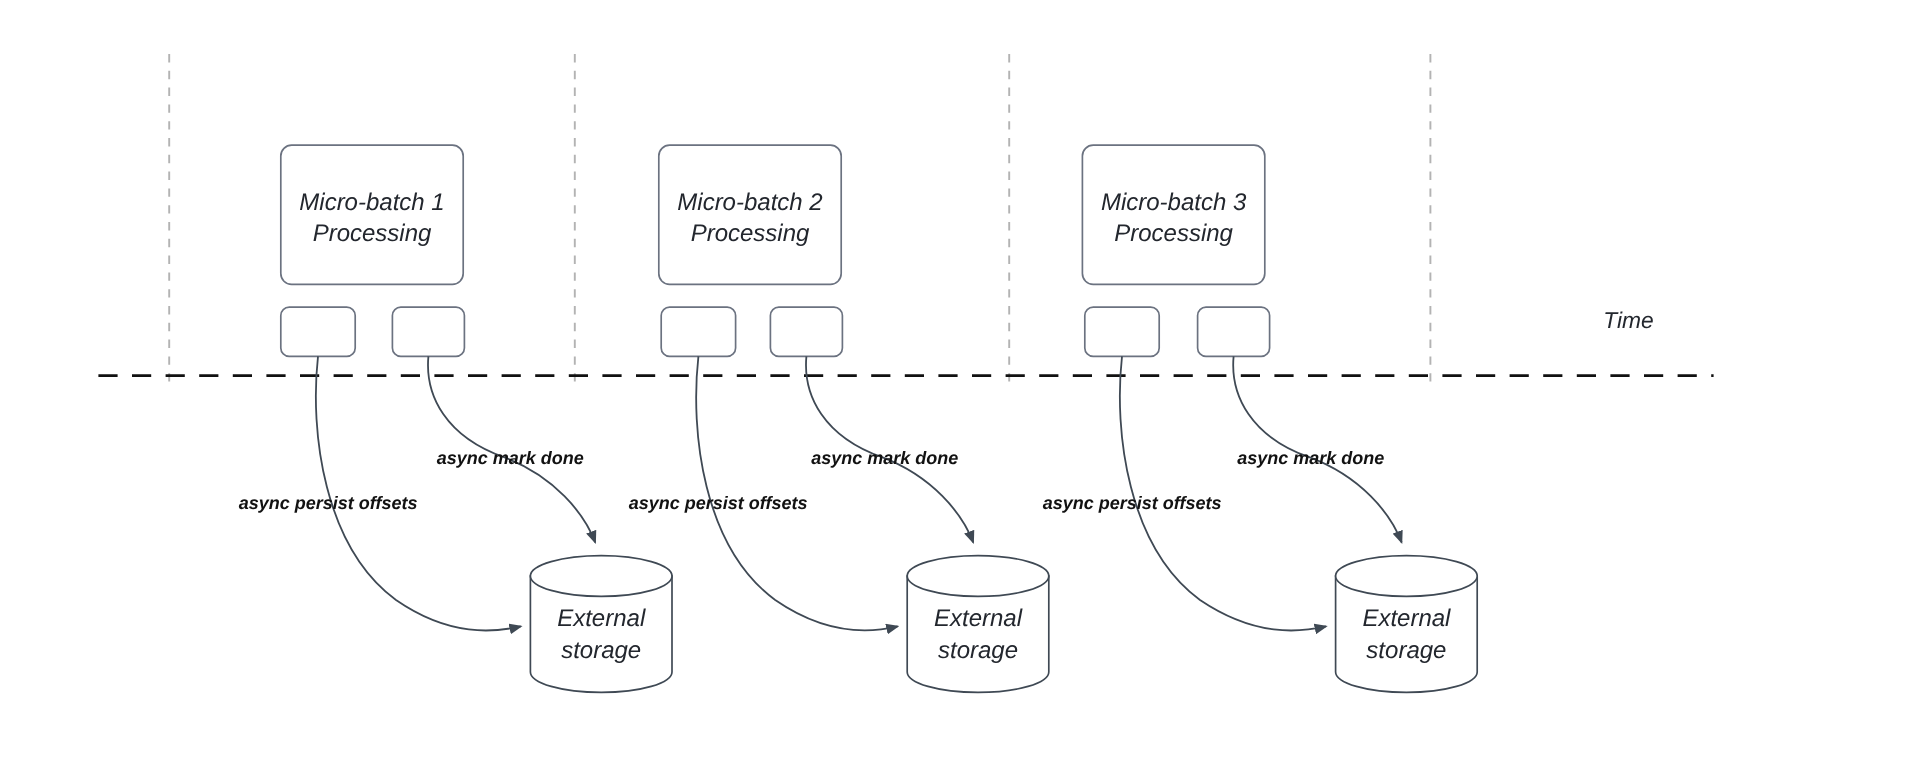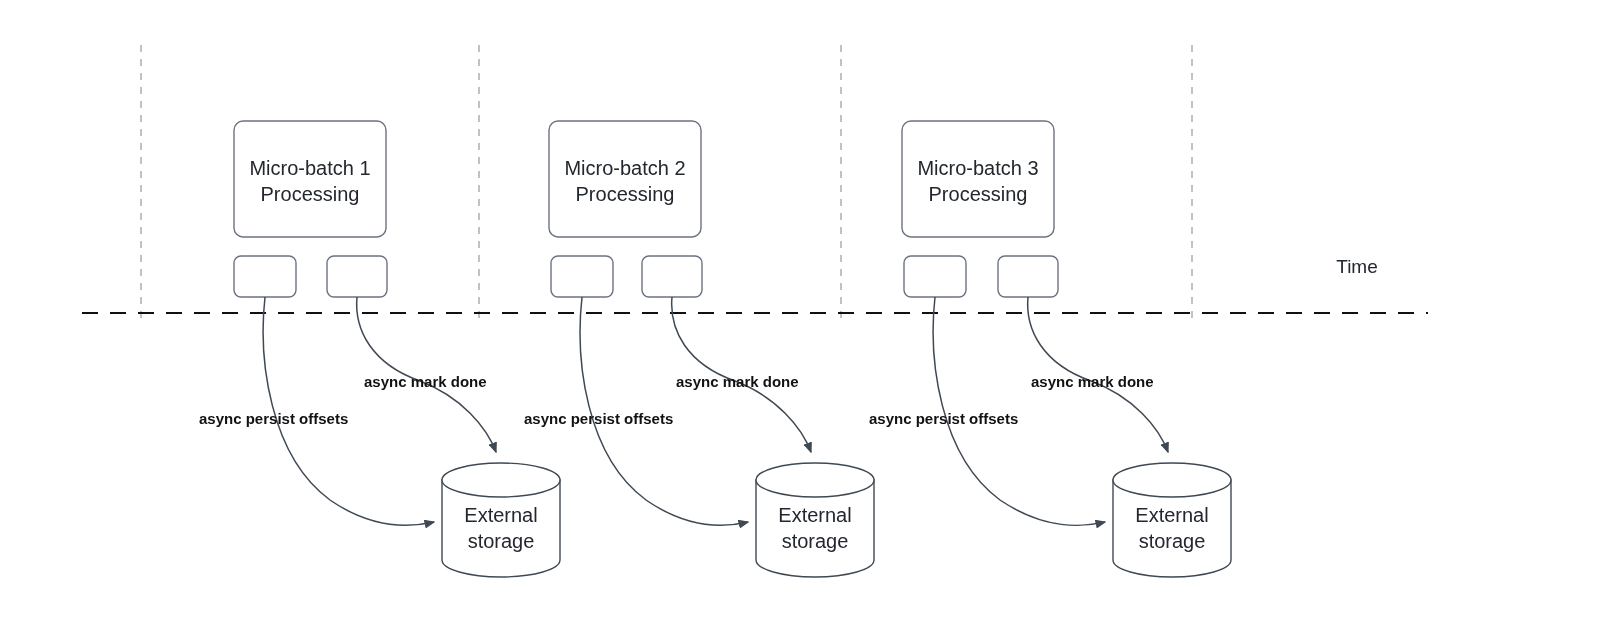--- a/index.html
+++ b/index.html
@@ -9,20 +9,21 @@
   }
   body {
     font-family: "Liberation Sans", sans-serif;
   }
   #canvas {
     position: relative;
     width: 1428px;
     height: 642px;
     background: #ffffff;
     overflow: hidden;
+    font-style: italic;
   }
   svg#diagram {
     position: absolute;
     left: 0;
     top: 0;
     width: 1600px;
     height: 642px;
   }
   .shape-stroke {
     fill: #ffffff;

